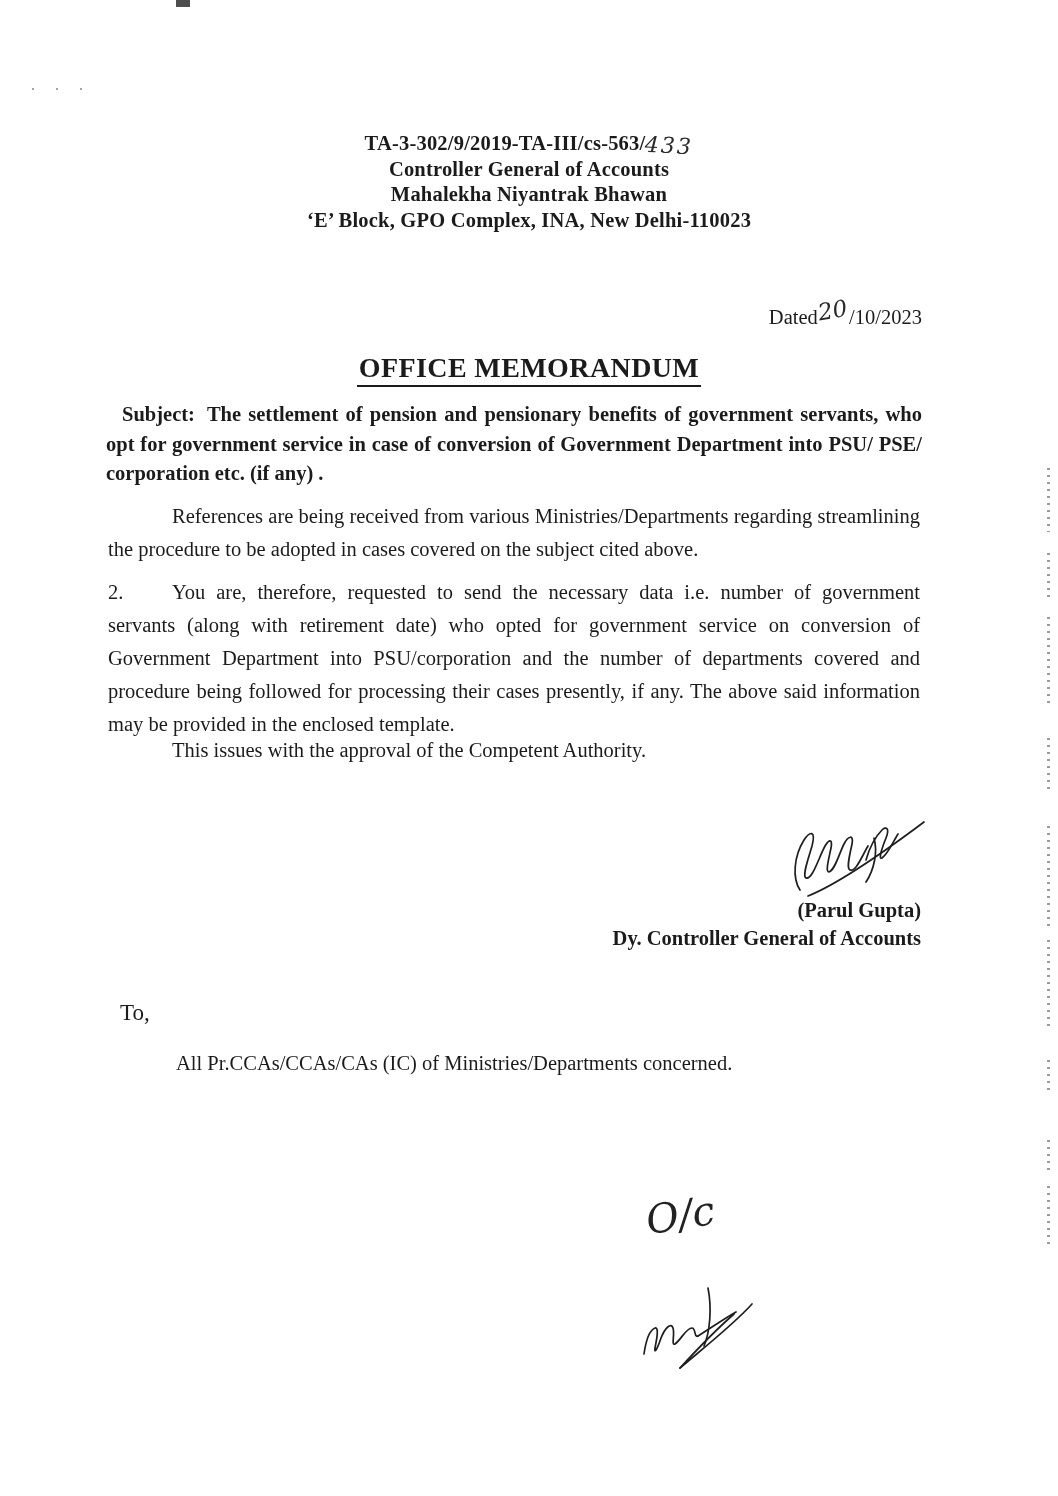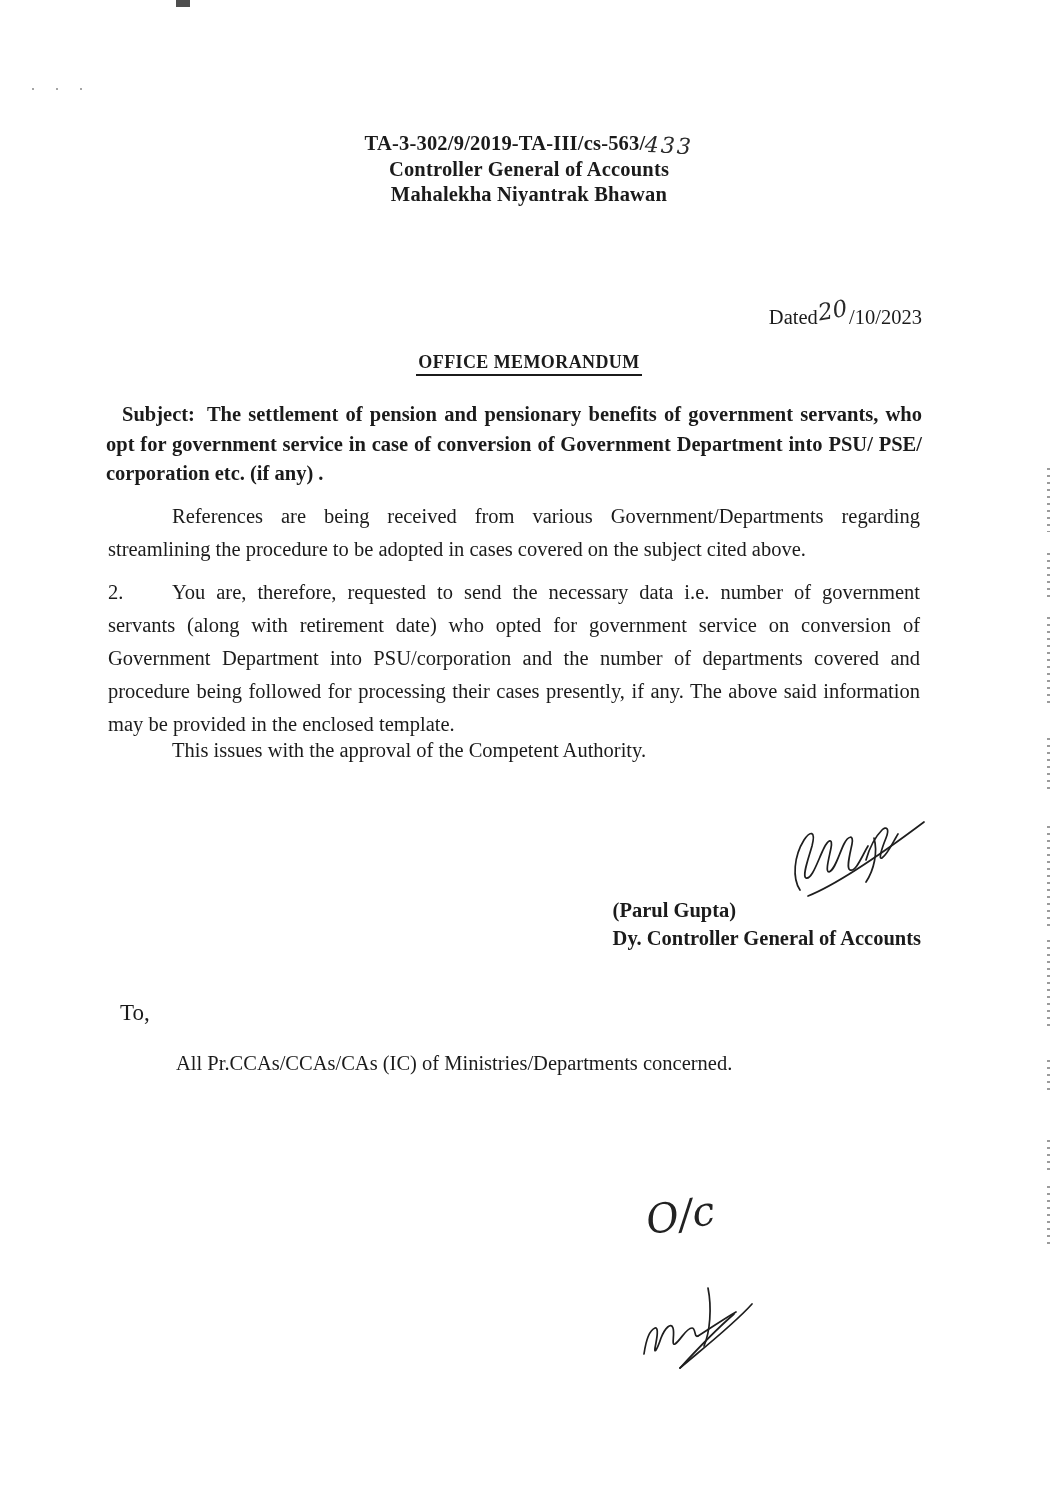--- a/index.html
+++ b/index.html
@@ -58,21 +58,21 @@
     font-size: 20.5px;
   }
 
   
   .memo-title {
     position: absolute;
     top: 352px;
     left: 0;
     width: 100%;
     text-align: center;
-    font-size: 18px;
+    font-size: 28px;
     font-weight: 700;
     letter-spacing: 0.4px;
   }
   .memo-title .underline {
     border-bottom: 2.5px solid #1b1b1b;
     padding: 0 2px 2px 2px;
   }
 
   
   .subject {
@@ -110,20 +110,21 @@
     position: absolute;
     top: 812px;
     left: 778px;
     width: 152px;
     height: 96px;
   }
   .sign-block {
     position: absolute;
     top: 896px;
     right: 137px;
+    text-align: right;
     font-weight: 700;
     font-size: 20.5px;
     line-height: 28px;
   }
 
   
   .to-label {
     position: absolute;
     top: 1000px;
     left: 120px;
@@ -196,31 +197,32 @@
   <div class="dots" style="top:826px;height:100px;"></div>
   <div class="dots" style="top:940px;height:90px;"></div>
   <div class="dots" style="top:1060px;height:34px;"></div>
   <div class="dots" style="top:1140px;height:30px;"></div>
   <div class="dots" style="top:1186px;height:60px;"></div>
 
   <div class="letterhead">
     <div><span>TA-3-302/9/2019-TA-III/cs-563/</span><span class="hw hw-ref">433</span></div>
     <div>Controller General of Accounts</div>
     <div>Mahalekha Niyantrak Bhawan</div>
+    <div>‘E’ Block, GPO Complex, INA, New Delhi-110023</div>
   </div>
 
   <div class="date-line"><span>Dated</span><span class="hw hw-day">20</span><span>/10/2023</span></div>
 
   <div class="memo-title">
     <span class="underline">OFFICE MEMORANDUM</span>
   </div>
 
   <div class="subject"><span class="subj-label">Subject:</span><span>The settlement of pension and pensionary benefits of government servants, who opt for government service in case of conversion of Government Department into PSU/ PSE/ corporation etc. (if any) .</span></div>
 
-  <div class="para indent p1">References are being received from various Government/Departments regarding streamlining the procedure to be adopted in cases covered on the subject cited above.</div>
+  <div class="para indent p1">References are being received from various Ministries/Departments regarding streamlining the procedure to be adopted in cases covered on the subject cited above.</div>
 
   <div class="para p2"><span class="para-num">2.</span><span>You are, therefore, requested to send the necessary data i.e. number of government servants (along with retirement date) who opted for government service on conversion of Government Department into PSU/corporation and the number of departments covered and procedure being followed for processing their cases presently, if any. The above said information may be provided in the enclosed template.</span></div>
 
   <div class="para indent p3">This issues with the approval of the Competent Authority.</div>
 
   <svg class="sig-svg" viewBox="0 0 152 96" aria-hidden="true">
     <path d="M22,78 C14,66 16,44 26,28 C32,19 38,18 34,34 C30,48 24,64 28,66 C34,68 40,48 46,36 C50,28 55,25 53,36 C51,46 47,60 51,60 C57,58 61,42 66,32 C70,24 76,22 74,32 C72,42 68,56 72,58 C78,60 84,44 90,34"></path>
     <path d="M88,48 C92,34 98,24 104,18 C108,14 112,16 108,26 C104,36 100,48 104,46 C110,42 116,28 120,22"></path>
     <path d="M30,84 C55,74 90,52 146,10"></path>
     <path d="M96,26 C100,40 96,58 88,70"></path>

